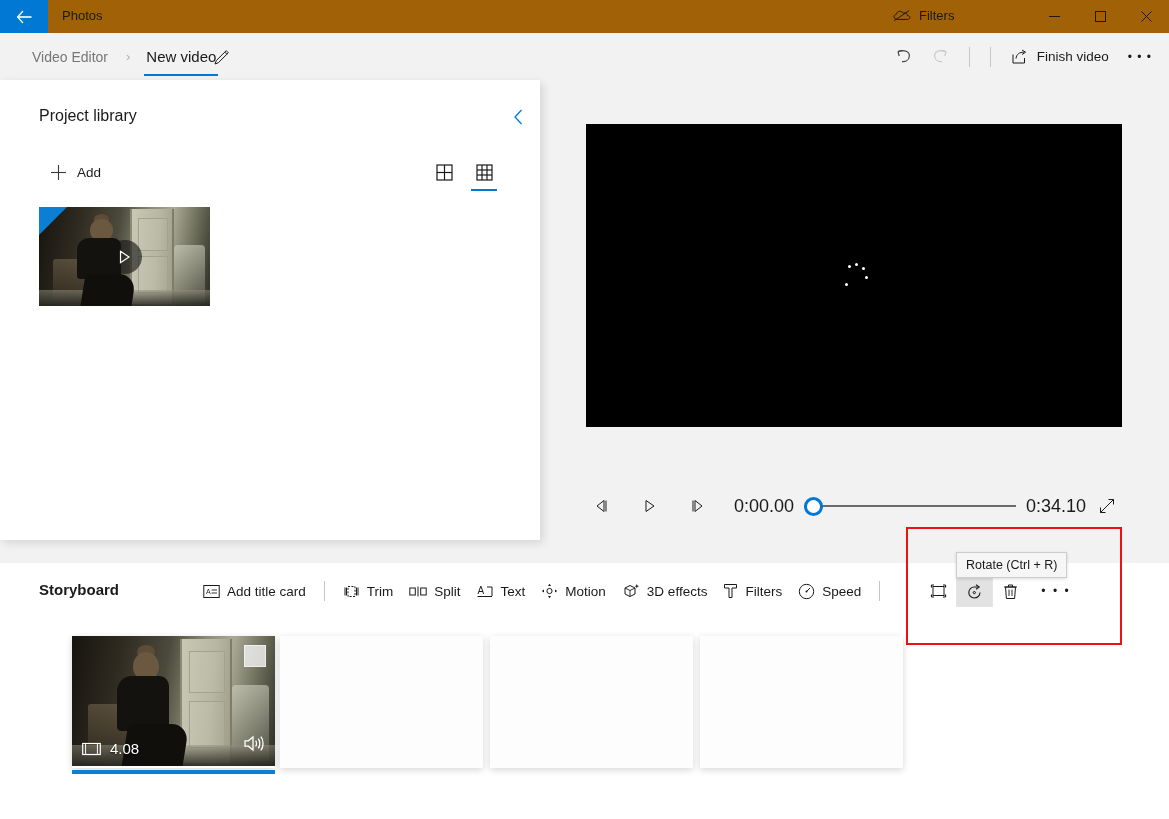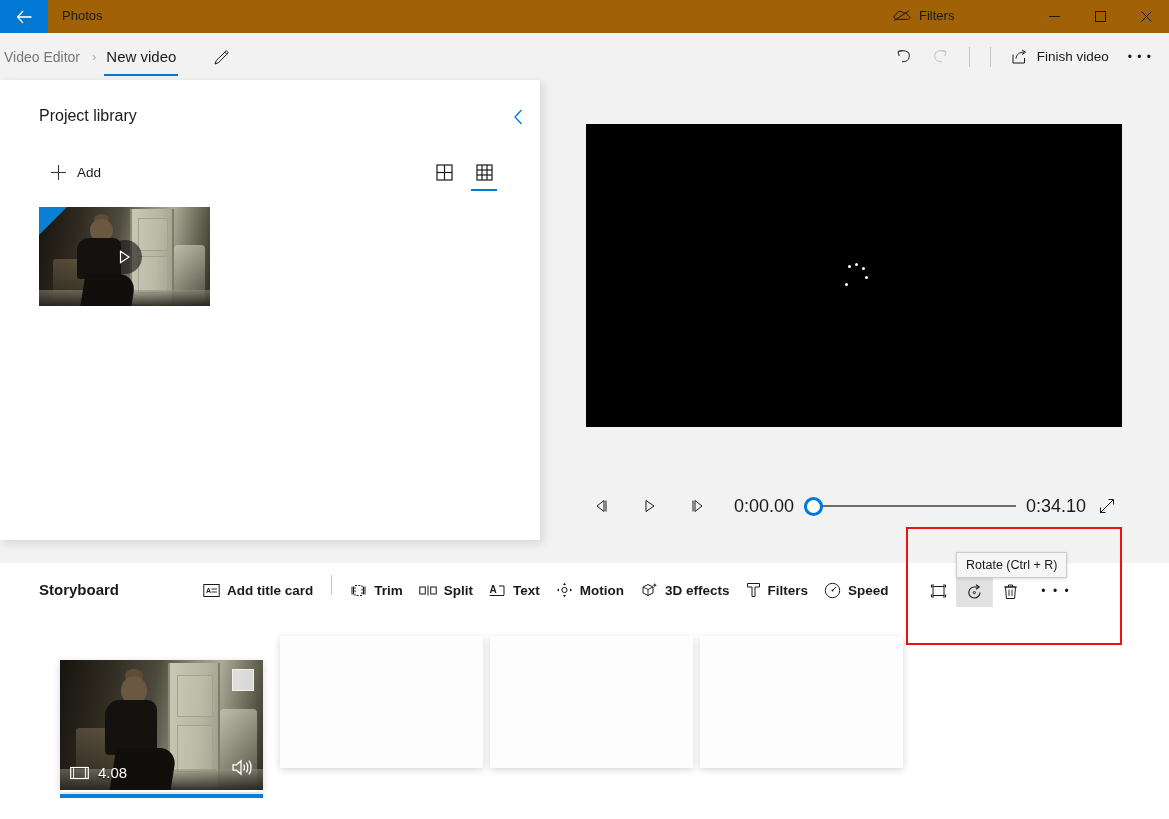--- a/index.html
+++ b/index.html
@@ -36,22 +36,22 @@
     width: 46px; height: 33px; display: flex; align-items: center; justify-content: center;
     cursor: pointer;
   }
 
   
   .commandbar {
     position: absolute; left: 0; top: 33px; width: 1169px; height: 47px;
     background: #f2f2f2;
   }
   .breadcrumb {
-    position: absolute; left: 0; top: 0; height: 47px;
-    display: flex; align-items: center; gap: 0px;
+    position: absolute; left: 28px; top: 0; height: 47px;
+    display: flex; align-items: center; gap: 6px;
   }
   .crumb-root {
     font-size: 14px; color: #767676; padding: 0 4px; cursor: pointer;
   }
   .crumb-sep { font-size: 13px; color: #adadad; margin: 0 8px; }
   .crumb-current {
     font-size: 15px; color: #1a1a1a; position: relative;
     padding: 0 2px 0 2px; cursor: pointer;
   }
   .crumb-underline {
@@ -162,21 +162,21 @@
   .storyboard {
     position: absolute; left: 0; top: 563px; width: 1169px; height: 256px;
     background: #ffffff;
   }
   .sb-title {
     position: absolute; left: 39px; top: 581px;
     font-size: 15px; font-weight: bold; color: #1a1a1a;
   }
   .sb-toolbar {
     position: absolute; left: 195px; top: 575px; height: 32px;
-    display: flex;  font-weight: bold;
+    display: flex; align-items: center;
   }
   .tool {
     display: flex; align-items: center; gap: 7px; height: 30px;
     padding: 0 8px; font-size: 13.5px; color: #1a1a1a; cursor: pointer;
     white-space: nowrap;
   }
 
   
   .redbox {
     position: absolute; left: 906px; top: 527px; width: 216px; height: 118px;
@@ -563,21 +563,21 @@
     </div>
     <div class="mini-btn" style="border-left:none; margin-left:10px;">
       <span style="letter-spacing:2px;font-size:12px;">• • •</span>
     </div>
   </div>
 
   <div class="redbox"></div>
   <div class="tooltip">Rotate (Ctrl + R)</div>
 
   <div class="sb-cards">
-    <div class="sb-card filled" style="left:60px;margin-top:24px;">
+    <div class="sb-card filled" style="left:72px;">
       <div class="sb-media">
         <div class="scene">
           <div class="wall"></div>
           <div class="door"></div>
           <div class="chair-r"></div>
           <div class="chair-l"></div>
           <div class="floor"></div>
           <div class="person-bun"></div>
           <div class="person-head"></div>
           <div class="person-body"></div>

